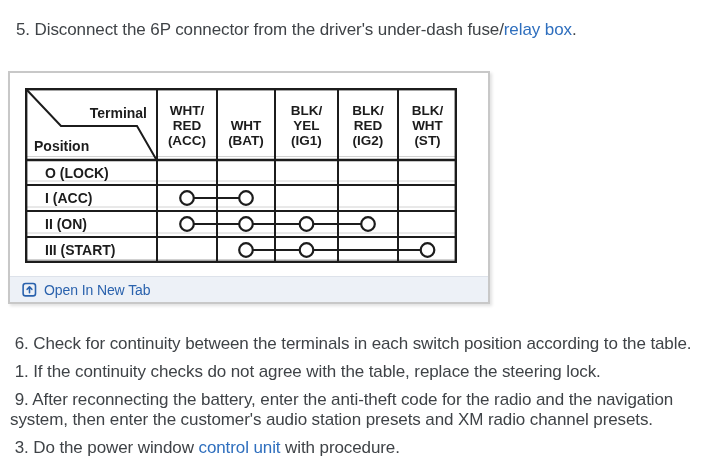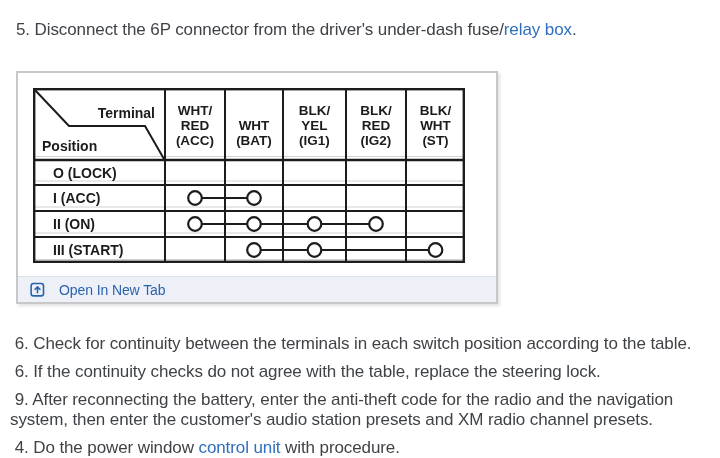--- a/index.html
+++ b/index.html
@@ -7,34 +7,34 @@
     width:720px;height:458px;background:#ffffff;position:relative;overflow:hidden;
     font-family:"Liberation Sans",sans-serif;color:#3f4347;
   }
   .step{
     margin:8px;font-size:17px;line-height:20px;letter-spacing:-0.1px;
     white-space:pre-wrap;color:#3f4347;
   }
   .link{color:#2f6fbe;text-decoration:none;cursor:pointer;}
   .intro{position:absolute;top:12px;left:8px;right:4px;}
   .panel{
-    position:absolute;left:16px;top:71px;width:478px;height:229px;
+    position:absolute;left:8px;top:71px;width:478px;height:229px;
     border:2px solid #c8c8c8;background:#ffffff;
     box-shadow:2px 2px 3px rgba(0,0,0,0.12);
   }
   .image-area{position:relative;width:100%;height:202px;background:#fff;}
   .image-area svg{position:absolute;left:15px;top:15px;width:432px;height:175px;}
   .viewer-bar{
     position:absolute;left:0;right:0;bottom:0;height:26px;
     background:#edf1f7;border-top:1px solid #dde2ea;
     display:flex;align-items:center;justify-content:space-between;
     padding:0 12px;box-sizing:border-box;
   }
   .bar-link{
-    display:flex;align-items:center;gap:14px;
+    display:flex;align-items:center;gap:7px;
     color:#2a62ad;font-size:14px;text-decoration:none;cursor:pointer;letter-spacing:-0.1px;
   }
   .bar-icon{width:15px;height:15px;flex:0 0 auto;}
   .steps{position:absolute;left:0;top:326px;width:716px;padding-left:2px;box-sizing:border-box;}
 </style>
 </head>
 <body>
 
 <div>
 
@@ -99,18 +99,18 @@
           <rect x="1.2" y="1.6" width="13.2" height="13.2" rx="2.6" fill="none" stroke="currentColor" stroke-width="1.7"></rect>
           <path d="M8 11.4 V5.8 M5.5 7.8 L8 5.2 L10.5 7.8" fill="none" stroke="currentColor" stroke-width="1.7" stroke-linecap="round" stroke-linejoin="round"></path>
         </svg>
         <span>Open In New Tab</span>
       </a>
     </div>
   </div>
 
   <div class="steps">
     <p class="step"> 6. Check for continuity between the terminals in each switch position according to the table.</p>
-    <p class="step"> 6. If the continuity checks do not agree with the table, replace the steering lock.</p>
+    <p class="step"> 1. If the continuity checks do not agree with the table, replace the steering lock.</p>
     <p class="step"> 9. After reconnecting the battery, enter the anti-theft code for the radio and the navigation system, then enter the customer's audio station presets and XM radio channel presets.</p>
-    <p class="step"><span> 4. Do the power window </span><a class="link">control unit</a><span> with procedure.</span></p>
+    <p class="step"><span> 3. Do the power window </span><a class="link">control unit</a><span> with procedure.</span></p>
   </div>
 
 </div>
 
 </body></html>

